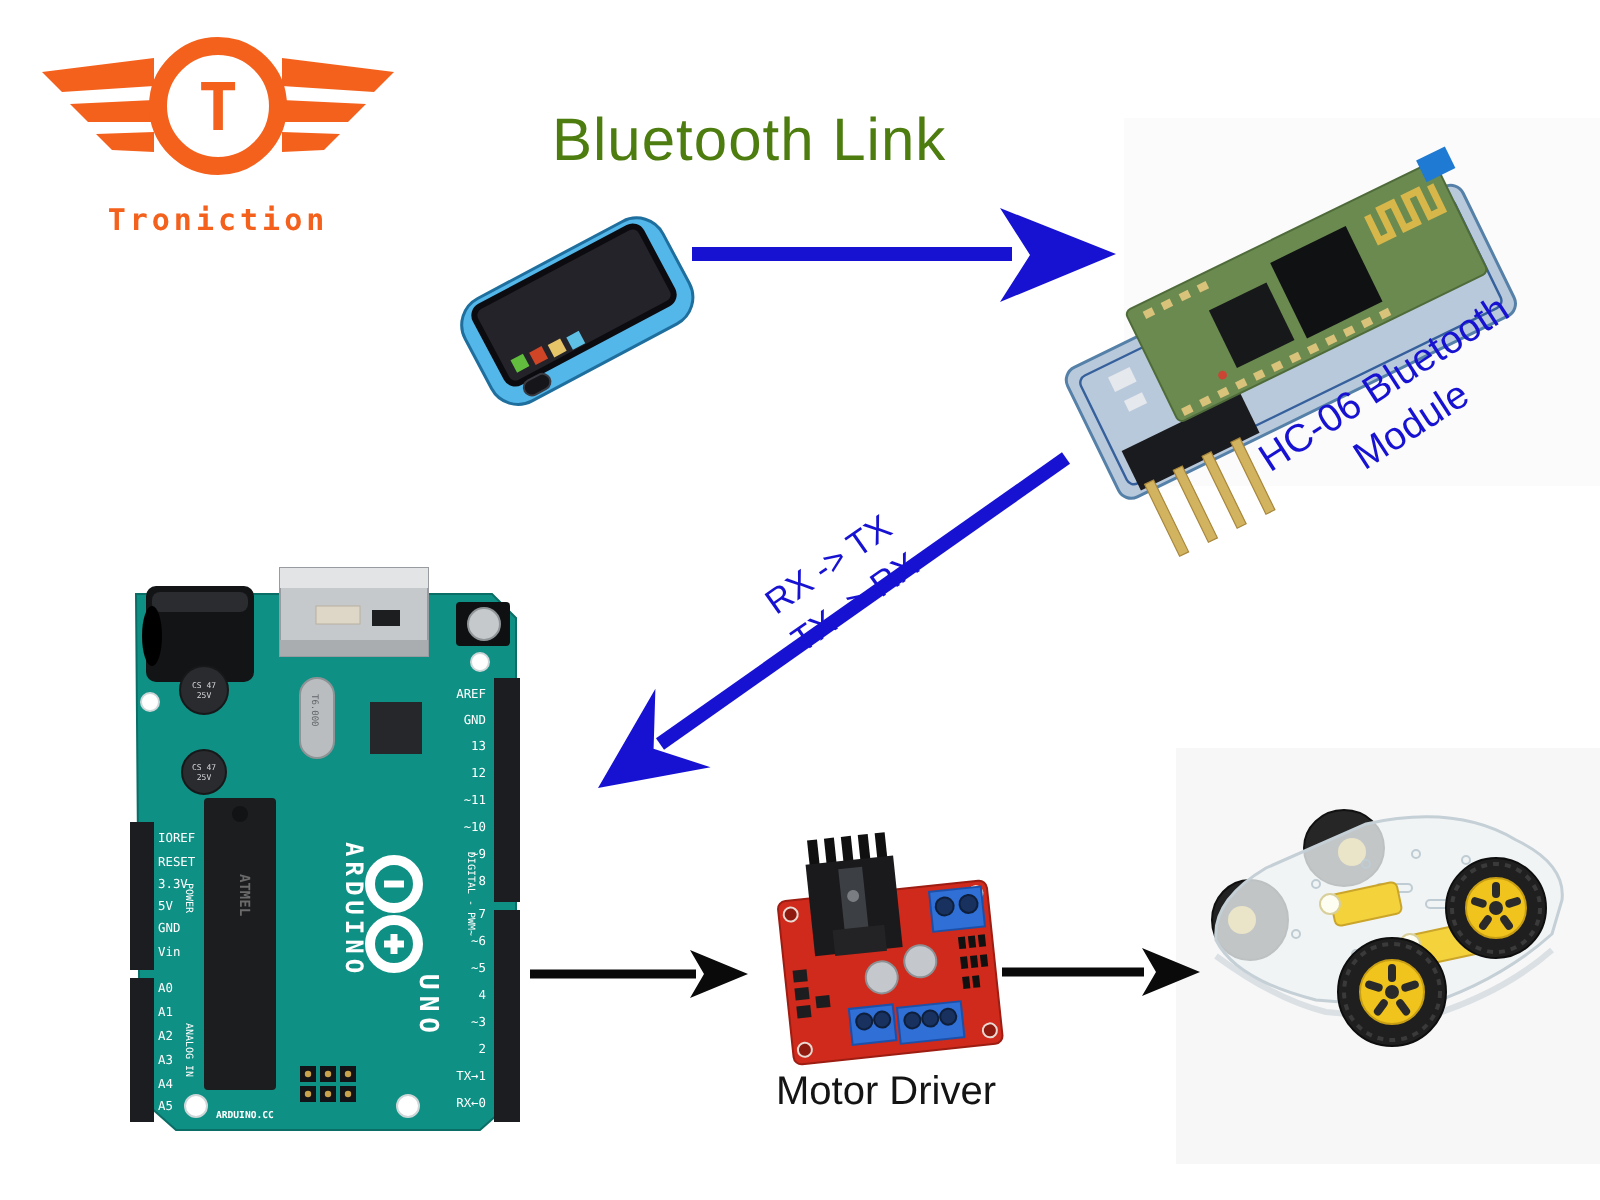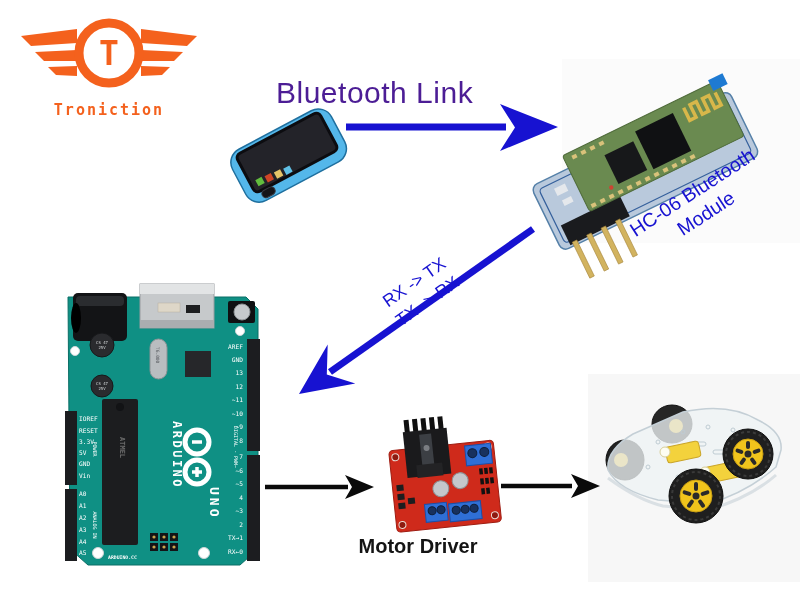--- a/index.html
+++ b/index.html
@@ -1,26 +1,26 @@
 <!DOCTYPE html>
 <html><head>
 <meta charset="utf-8">
 <style>
   html,body{margin:0;padding:0}
   body{width:800px;height:600px;position:relative;background:#ffffff;overflow:hidden;
        font-family:"Liberation Sans",sans-serif;}
   .abs{position:absolute}
   svg{overflow:visible;display:block}
   .blue-label{color:#1712d1}
-  #heading{left:276px;top:76px;font-size:30px;font-weight:500;color:#4c1d95;letter-spacing:.5px}
+  #heading{left:276px;top:54px;font-size:30px;font-weight:500;color:#4d7c0f;letter-spacing:.5px}
   #hc06-label{left:594px;top:178px;width:210px;font-size:19.5px;line-height:24.5px;text-align:center;
               font-weight:500;transform:rotate(-33deg)}
   #serial-label{left:321px;top:269px;width:200px;font-size:17.5px;line-height:23px;text-align:center;
                 font-weight:500;transform:rotate(-35deg)}
-  #motor-label{left:348px;top:535px;width:140px;text-align:center;font-size:20px;color:#141414;font-weight:700}
+  #motor-label{left:373px;top:535px;width:140px;text-align:center;font-size:20px;color:#141414;font-weight:400}
   .photo-bg{background:#fafafa}
 </style>
 </head>
 <body>
 
 <div class="abs photo-bg" style="left:562px;top:59px;width:238px;height:184px;background:#fbfbfb"></div>
 <div class="abs photo-bg" style="left:588px;top:374px;width:212px;height:208px;background:#f7f7f7"></div>
 
 <svg class="abs" style="left:15px;top:5px" width="190" height="118" viewBox="0 0 190 118">
   <g fill="#f4611d">

